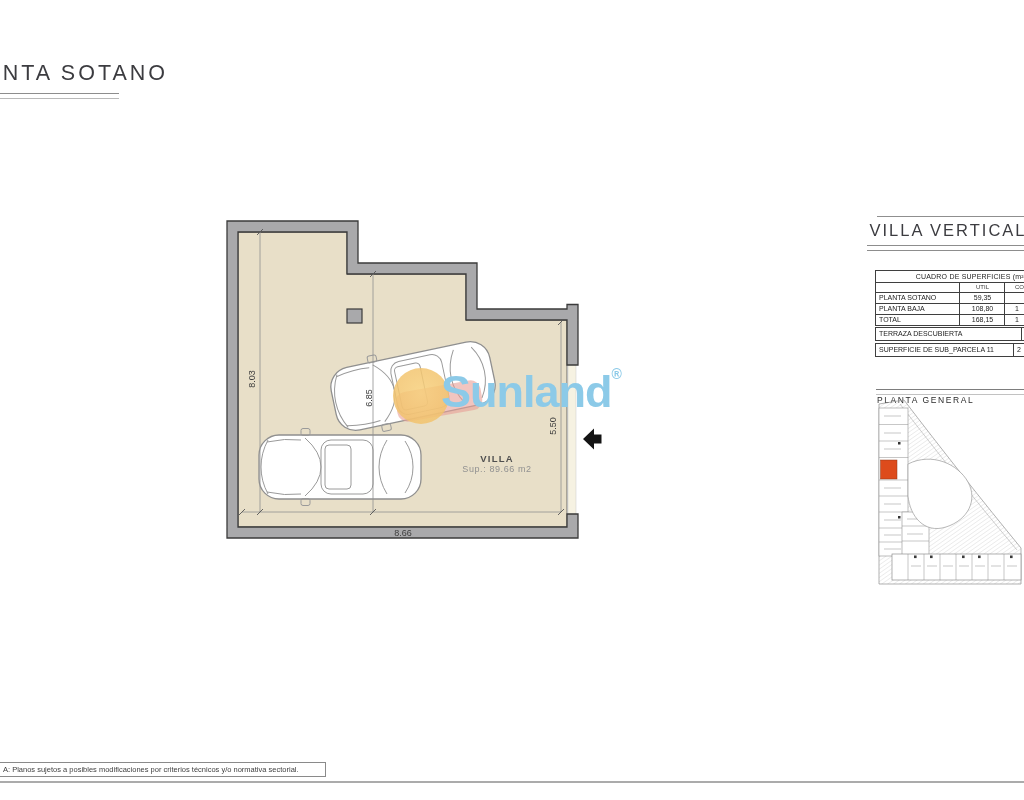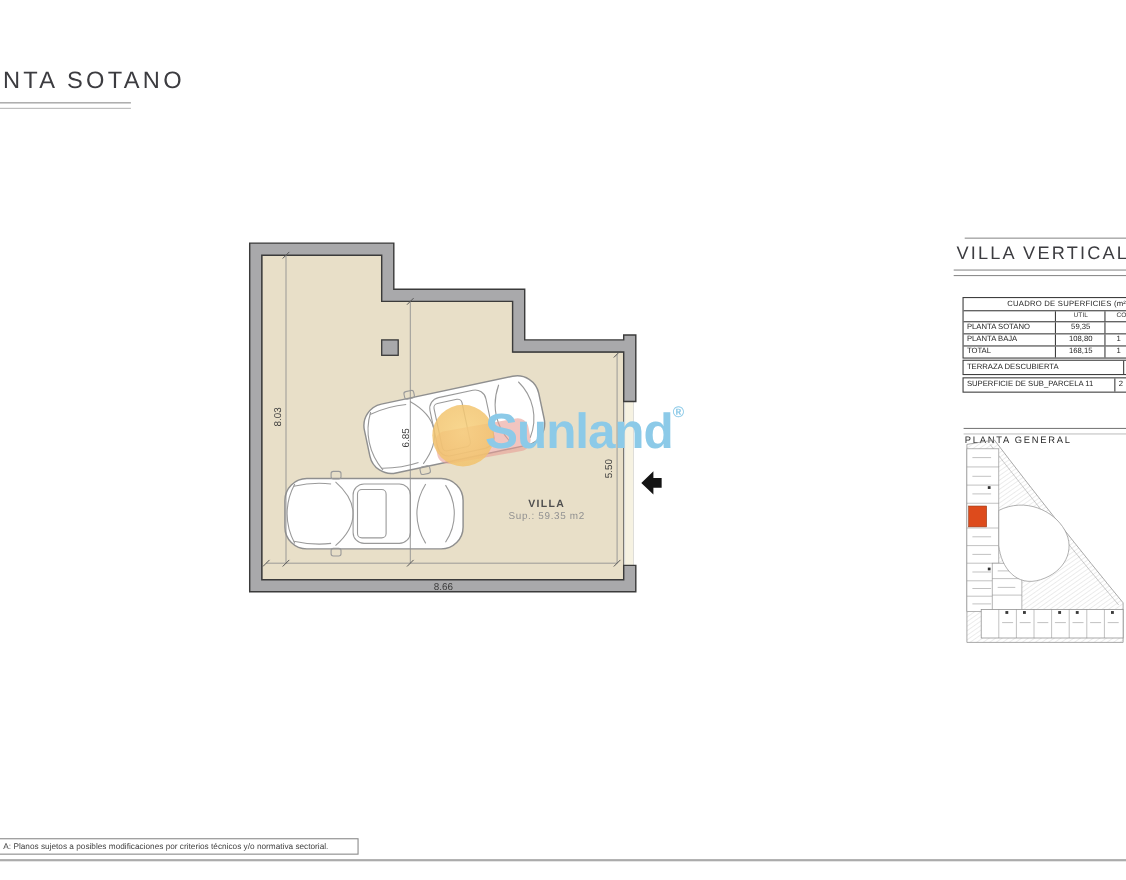--- a/index.html
+++ b/index.html
@@ -125,21 +125,21 @@
 
   <div class="abs" id="wm-pink"></div>
   <div class="abs" id="wm-circle"></div>
   <div class="abs" id="wm-text" style="color:var(--watermark-blue,#8ccae8)"><span>Sunland</span><sup>®</sup></div>
 
   <div class="abs dim vdim" style="left:252px;top:379px">8.03</div>
   <div class="abs dim vdim" style="left:369px;top:398px">6.85</div>
   <div class="abs dim vdim" style="left:553px;top:426px">5.50</div>
   <div class="abs dim hdim" style="left:403px;top:533px">8.66</div>
   <div class="abs" id="room-name">VILLA</div>
-  <div class="abs" id="room-area">Sup.: 59.35 m2</div>
+  <div class="abs" id="room-area">Sup.: 89.66 m2</div>
 
   <div class="abs" id="sheet-title">PLANTA SOTANO</div>
   <div class="abs" id="sheet-title-rule"></div>
 
   <div class="abs" id="panel-topline"></div>
   <div class="abs" id="villa-title">VILLA VERTICAL</div>
   <div class="abs" id="villa-rule"></div>
 
   <div class="abs" id="surf-table">
     <div class="t-header">CUADRO DE SUPERFICIES (m²)</div>

